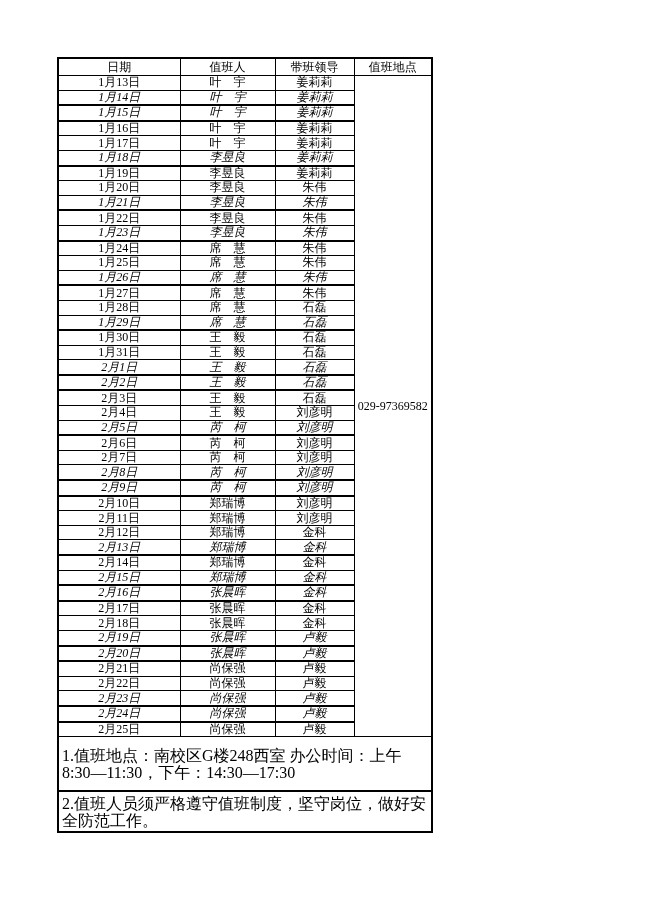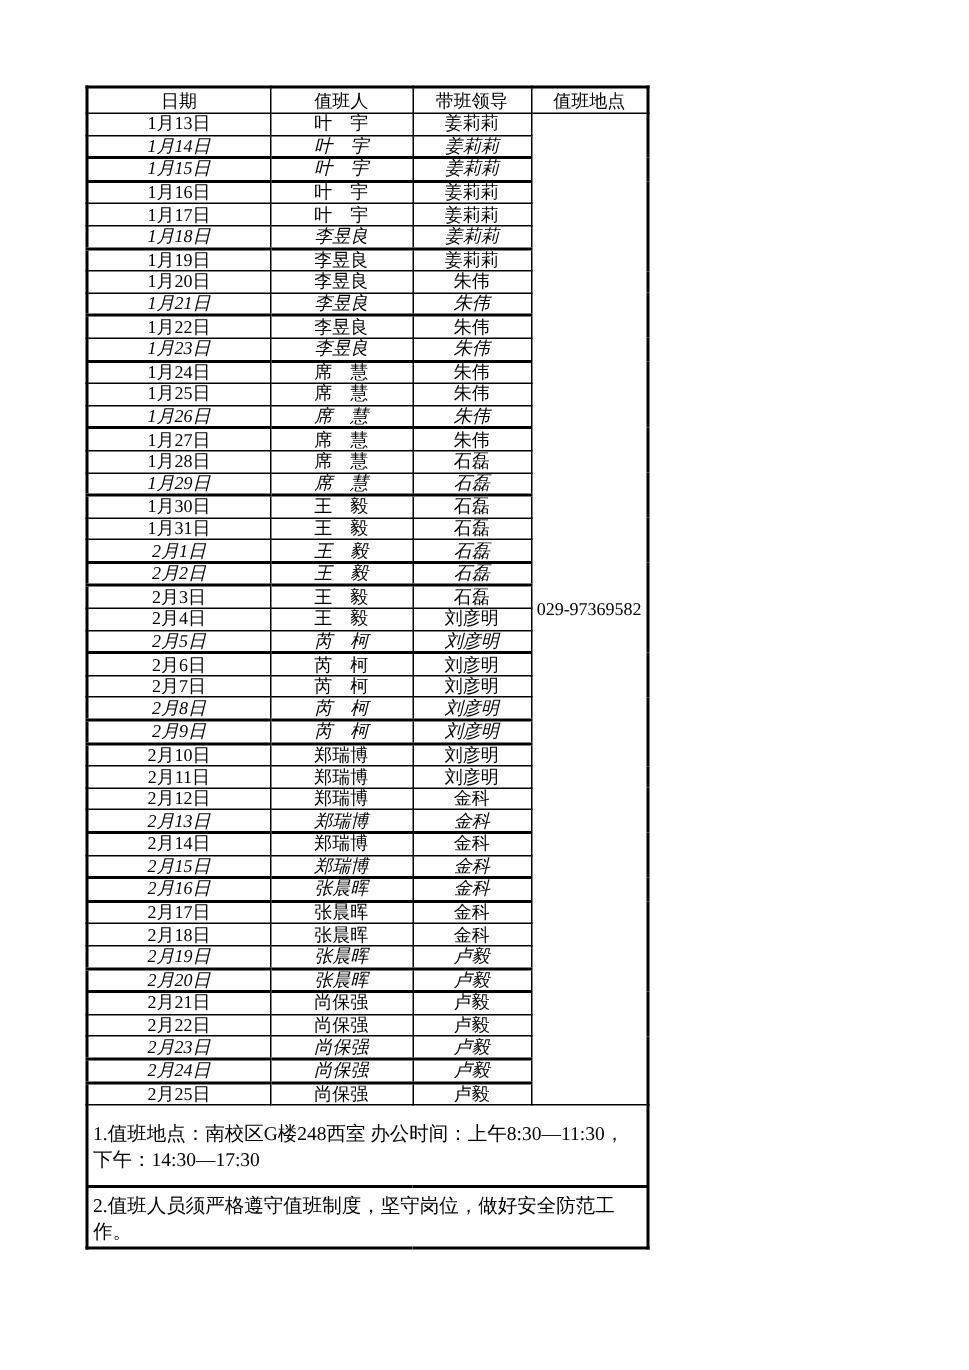--- a/index.html
+++ b/index.html
@@ -46,21 +46,21 @@
     vertical-align: middle;
     font-size: 12px;
     letter-spacing: 0;
   }
   tr.thick td { border-bottom-width: 2px; font-style: italic; }
   tr.note-row td {
     text-align: left;
     white-space: normal;
     padding: 2px 3px;
     line-height: 17px;
-    font-size: 13px;
+    font-size: 16px;
     vertical-align: middle;
   }
   tr.note1 td { height: 49px; border-bottom-width: 2px; }
   tr.note2 td { height: 35px; margin-left: 48px; }
 </style>
 </head>
 <body>
 
 <div class="page">
   <table class="duty">

